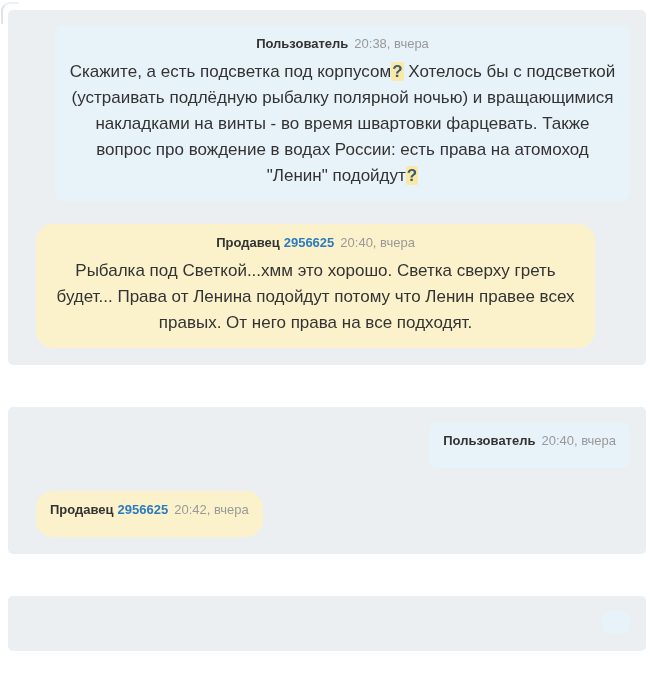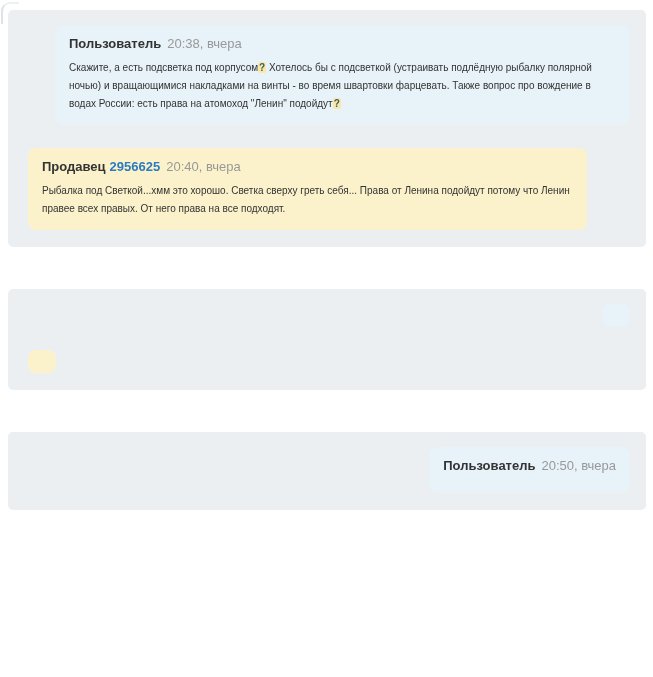--- a/index.html
+++ b/index.html
@@ -34,32 +34,34 @@
     background: #ebeff1;
     border-radius: 5px;
     margin: 0 7px 42px 8px;
     padding: 15px 16px 17px 16px;
   }
   .msg {
     border-radius: 8px;
     padding: 11px 14px 12px 14px;
     box-sizing: border-box;
     width: fit-content;
+    text-align: center;
   }
   .msg-user {
     background: #e8f2f9;
     margin-left: auto;
     margin-right: 0;
     max-width: 575px;
   }
   .msg-seller {
     background: #fbf2cb;
-    margin-left: 4px;
+    margin-left: 12px;
     margin-top: 23px;
     max-width: 559px;
+    border-radius: 17px;
   }
   .msg-header {
     font-size: 13px;
     line-height: 16px;
     margin-bottom: 7px;
     white-space: nowrap;
   }
   .msg-author {
     font-weight: bold;
     color: #333333;
@@ -70,22 +72,22 @@
     text-decoration: none;
     margin-left: 4px;
     cursor: pointer;
   }
   .msg-time {
     color: #999999;
     font-weight: normal;
     margin-left: 6px;
   }
   .msg-text {
-    font-size: 10px;
-    line-height: 18px;
+    font-size: 17px;
+    line-height: 26px;
     color: #333333;
   }
   .q {
     background: #f9e9a4;
     color: #3c5a73;
     font-weight: bold;
     border-radius: 2px;
     padding: 0 1px;
   }
 </style>
@@ -95,28 +97,29 @@
 <div id="page">
   <div class="corner-artifact"></div>
   <div id="threads">
       <section class="thread">
         <div class="msg msg-user">
           <div class="msg-header"><span class="msg-author">Пользователь</span><span class="msg-time">20:38, вчера</span></div>
           <div class="msg-text">Скажите, а есть подсветка под корпусом<span class="q">?</span> Хотелось бы с подсветкой (устраивать подлёдную рыбалку полярной ночью) и вращающимися накладками на винты - во время швартовки фарцевать. Также вопрос про вождение в водах России: есть права на атомоход "Ленин" подойдут<span class="q">?</span></div>
         </div>
         <div class="msg msg-seller">
           <div class="msg-header"><span class="msg-author">Продавец</span><a class="seller-id">2956625</a><span class="msg-time">20:40, вчера</span></div>
-          <div class="msg-text">Рыбалка под Светкой...хмм это хорошо. Светка сверху греть себя... Права от Ленина подойдут потому что Ленин правее всех правых. От него права на все подходят.</div>
+          <div class="msg-text">Рыбалка под Светкой...хмм это хорошо. Светка сверху греть будет... Права от Ленина подойдут потому что Ленин правее всех правых. От него права на все подходят.</div>
         </div>
       </section>
       <section class="thread">
         <div class="msg msg-user">
+          <div class="msg-header"><span class="msg-author">Пользователь</span><span class="msg-time">20:40, вчера</span></div>
         </div>
         <div class="msg msg-seller">
+          <div class="msg-header"><span class="msg-author">Продавец</span><a class="seller-id">2956625</a><span class="msg-time">20:42, вчера</span></div>
         </div>
       </section>
       <section class="thread">
         <div class="msg msg-user">
-          <div class="msg-header"><span class="msg-author">Пользователь</span><span class="msg-time">20:50, вчера</span></div>
         </div>
       </section>
     </div>
 </div>
 
 </body></html>

